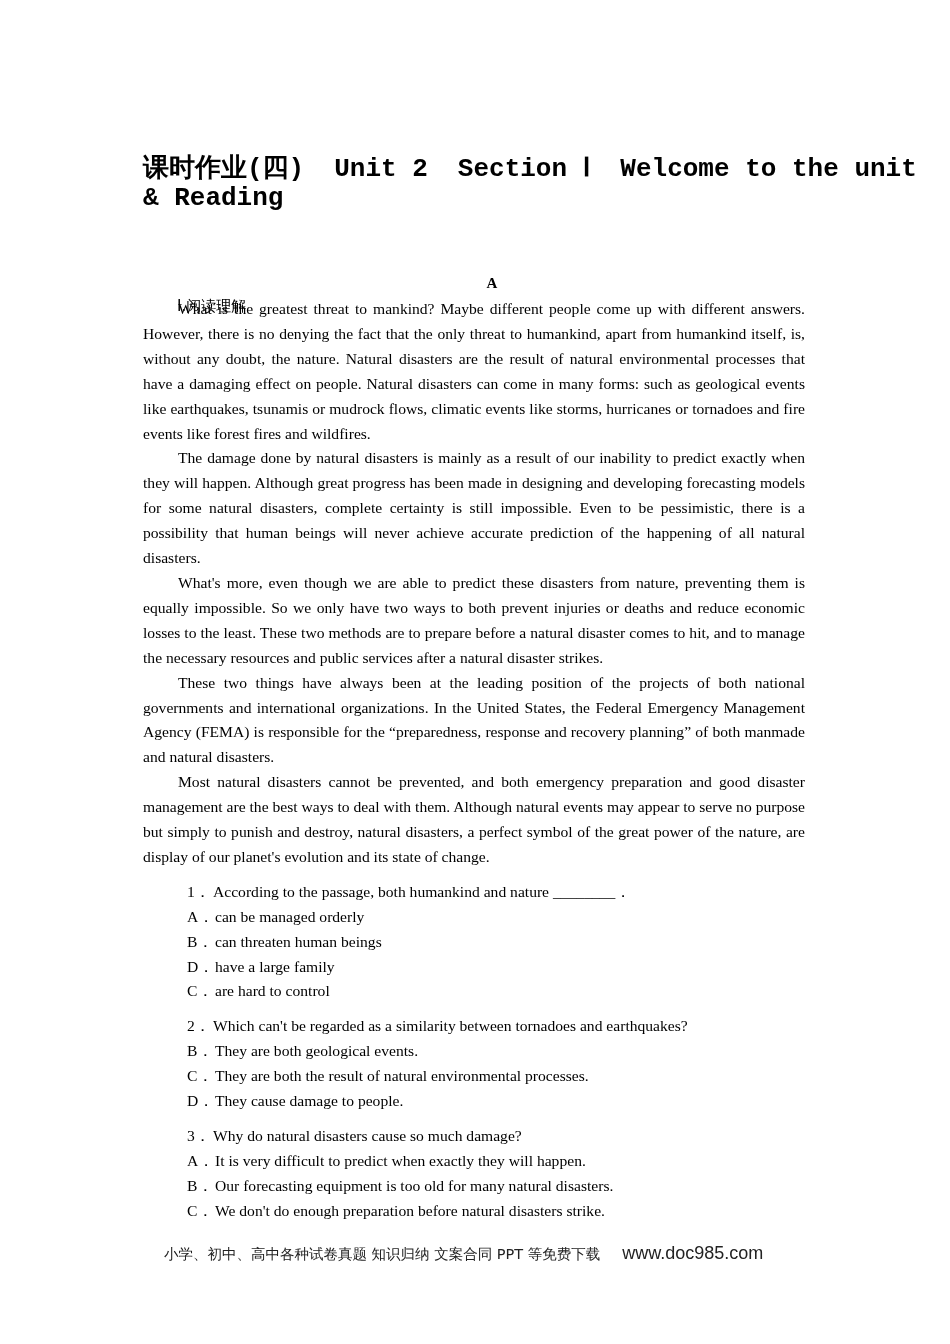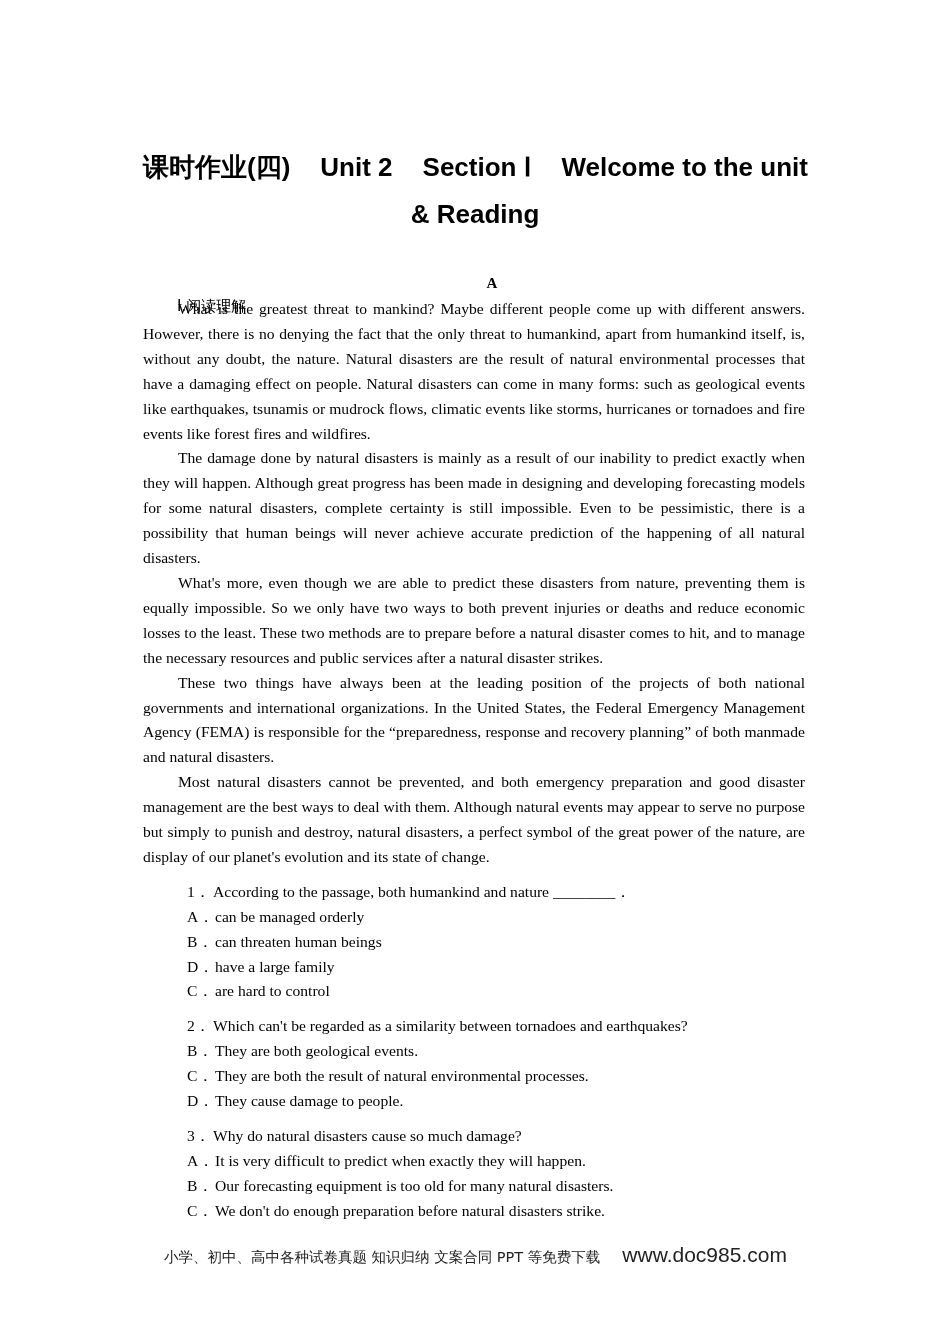--- a/index.html
+++ b/index.html
@@ -18,29 +18,28 @@
     .page {
       position: absolute;
       left: 0; top: 0;
       width: 950px; height: 1344px;
       background: #ffffff;
     }
     .title {
       position: absolute;
       left: 143px;
       width: 664px;
-      text-align: center;
-      font-family: Liberation Sans, sans-serif;
+      font-family: Liberation Mono, monospace;
       font-weight: bold;
       font-size: 26px;
       letter-spacing: 0px;
       white-space: nowrap;
     }
     .title-line1 { top: 150px; }
-    .title-line2 { top: 199px; }
+    .title-line2 { top: 183px; }
     .title .gap { display: inline-block; width: 30px; }
     .section-label {
       position: absolute;
       left: 177px;
       top: 249px;
       font-family: "DejaVu Sans", "Liberation Sans", sans-serif;
       font-size: 15px;
       margin-top: 48px;
     }
     .passage-letter {
@@ -83,21 +82,21 @@
       left: 164px;
       top: 1243px;
       font-family: "DejaVu Sans", "Liberation Sans", sans-serif;
       font-size: 14.5px;
       color: #222222;
       white-space: nowrap;
     }
     .footer .url {
       margin-left: 22px;
       font-family: "Liberation Sans", "DejaVu Sans", sans-serif;
-      font-size: 21px;
+      font-size: 18px;
     }
   </style>
 </head>
 <body>
 
 <div class="page">
 
   <div class="title title-line1">
     <span>课时作业(四)</span><span class="gap"></span><span>Unit 2</span><span class="gap"></span><span>Section Ⅰ</span><span class="gap"></span><span>Welcome to the unit</span>
   </div>

